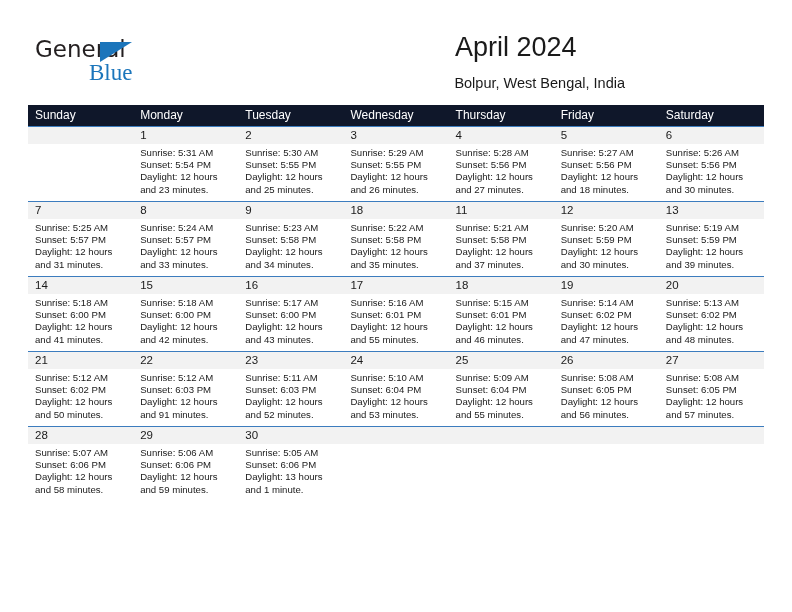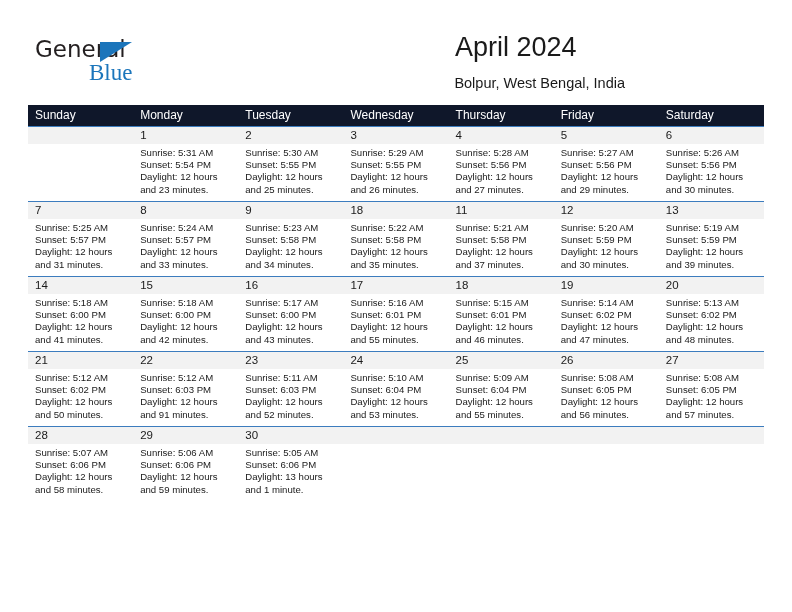--- a/index.html
+++ b/index.html
@@ -224,21 +224,21 @@
               </div>
             </div>
           </td>
           <td>
             <div class="daycell">
               <div class="daynum-band">5</div>
               <div class="info">
                 <div>Sunrise: 5:27 AM</div>
                 <div>Sunset: 5:56 PM</div>
                 <div>Daylight: 12 hours</div>
-                <div>and 29 minutes.</div>
+                <div>and 18 minutes.</div>
               </div>
             </div>
           </td>
           <td>
             <div class="daycell">
               <div class="daynum-band">6</div>
               <div class="info">
                 <div>Sunrise: 5:26 AM</div>
                 <div>Sunset: 5:56 PM</div>
                 <div>Daylight: 12 hours</div>

